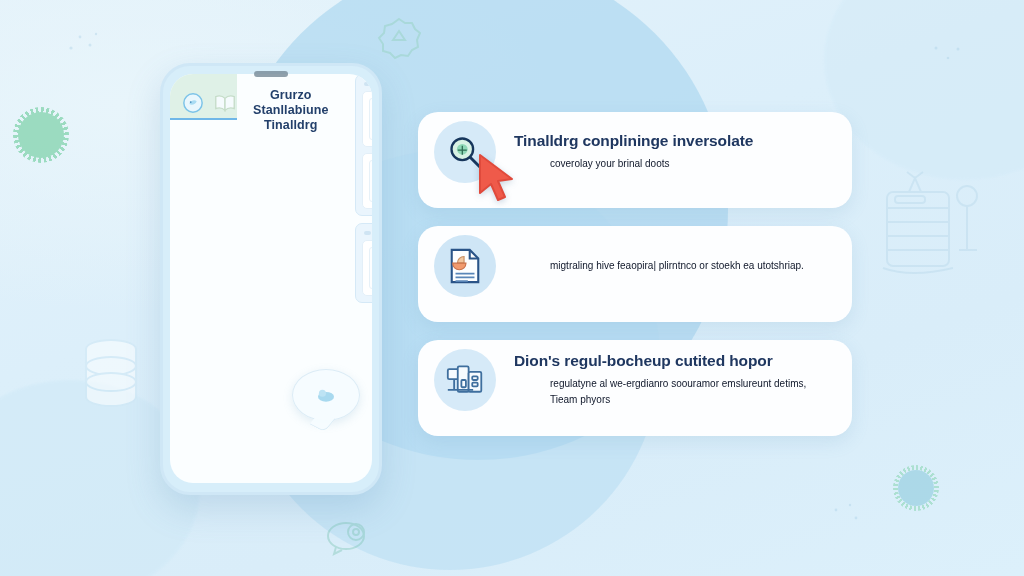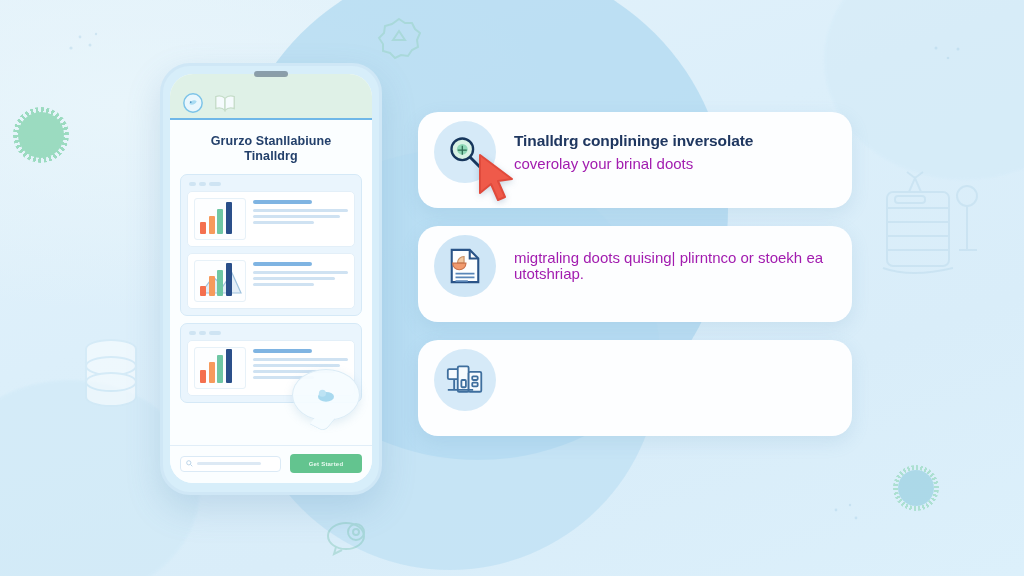--- a/index.html
+++ b/index.html
@@ -50,21 +50,21 @@
     position:absolute; left:160px; top:63px;
     width:222px; height:432px; border-radius:30px;
     background:#d7eefa;
     border:3px solid #cfe7f6;
     box-shadow:0 14px 34px rgba(90,140,180,.22);
     padding:8px 7px 9px 7px;
   }
   .phone-screen{
     position:relative; width:100%; height:100%;
     border-radius:23px; background:#fbfeff; overflow:hidden;
-    display:flex; flex-direction:column;
+    display:flex; flex-direction:row;
   }
   .notch{
     position:absolute; left:50%; top:5px; transform:translateX(-50%);
     width:34px; height:6px; border-radius:4px; background:#7d8f9c; opacity:.85; z-index:5;
   }
   .ph-header{
     height:46px; background:#dff1e7; flex:0 0 auto;
     display:flex; align-items:center; gap:9px; padding:14px 0 0 12px;
     border-bottom:2px solid #6fb7e8;
   }
@@ -138,21 +138,21 @@
     flex:0 0 auto; width:62px; height:62px; border-radius:50%;
     background:#d6eaf8; display:flex; align-items:center; justify-content:center;
   }
   .card-icon.tint2{ background:#cfe6f6; }
   .card-text{ flex:1 1 auto; }
   .card-title{
     font-size:15.5px; font-weight:bold; color:#1f3760;
     letter-spacing:-.1px; margin-bottom:6px; filter:blur(.35px);
   }
   .card-sub{
-    font-size:15px; line-height:16px; color:#a21caf; filter:blur(.35px);
+    font-size:10px; line-height:16px; color:#0f172a; filter:blur(.35px);margin-left:36px;
   }
   .cursor{
     position:absolute; left:56px; top:40px; width:44px; height:52px;
     filter:drop-shadow(0 2px 3px rgba(70,110,150,.28));
   }
 </style>
 </head>
 <body>
 
 <div id="stage">
@@ -368,34 +368,38 @@
       <div class="card-icon tint2">
         <svg width="34" height="36" viewBox="0 0 34 38">
           <path d="M3 2h19l9 9v25H3z" fill="#fdfeff" stroke="#2a5488" stroke-width="2.2"></path>
           <path d="M22 2v9h9" fill="none" stroke="#2a5488" stroke-width="2.2"></path>
           <path d="M9 16a7 7 0 0 1 7-7v7z" fill="#f2c7a0" stroke="#c78f63" stroke-width="1.2"></path>
           <path d="M16 16a7 7 0 0 1-7 7 7 7 0 0 1-7-7z" transform="translate(2,0)" fill="#f19a6e" stroke="#c9714a" stroke-width="1.2"></path>
           <path d="M7 27h20M7 31h20M7 35h13" stroke="#5a86b8" stroke-width="1.8"></path>
         </svg>
       </div>
       <div class="card-text">
-        <div class="card-sub">migtraling doots quising| plirntnco or stoekh ea utotshriap.</div>
+        <div class="card-sub">migtraling hive feaopira| plirntnco or stoekh ea utotshriap.</div>
       </div>
     </div>
 
     <div class="card">
       <div class="card-icon">
         <svg width="38" height="34" viewBox="0 0 42 36">
           <g fill="#f6fbff" stroke="#3f6f9e" stroke-width="2">
             <rect x="2" y="6" width="15" height="11" rx="1.5"></rect>
             <rect x="13" y="3" width="12" height="28" rx="1.5"></rect>
             <rect x="25" y="9" width="14" height="22" rx="1.5"></rect>
             <rect x="17" y="18" width="5" height="8" rx="1"></rect>
             <rect x="29" y="14" width="6" height="4" rx="1"></rect>
             <rect x="29" y="21" width="6" height="4" rx="1"></rect>
             <path d="M9 17v12M2 29h28"></path>
           </g>
         </svg>
       </div>
+      <div class="card-text">
+        <div class="card-title">Dion's regul-bocheup cutited hopor</div>
+        <div class="card-sub">regulatyne al we-ergdianro soouramor emslureunt detims, Tieam phyors</div>
+      </div>
     </div>
 
   </div>
 </div>
 
 </body></html>

